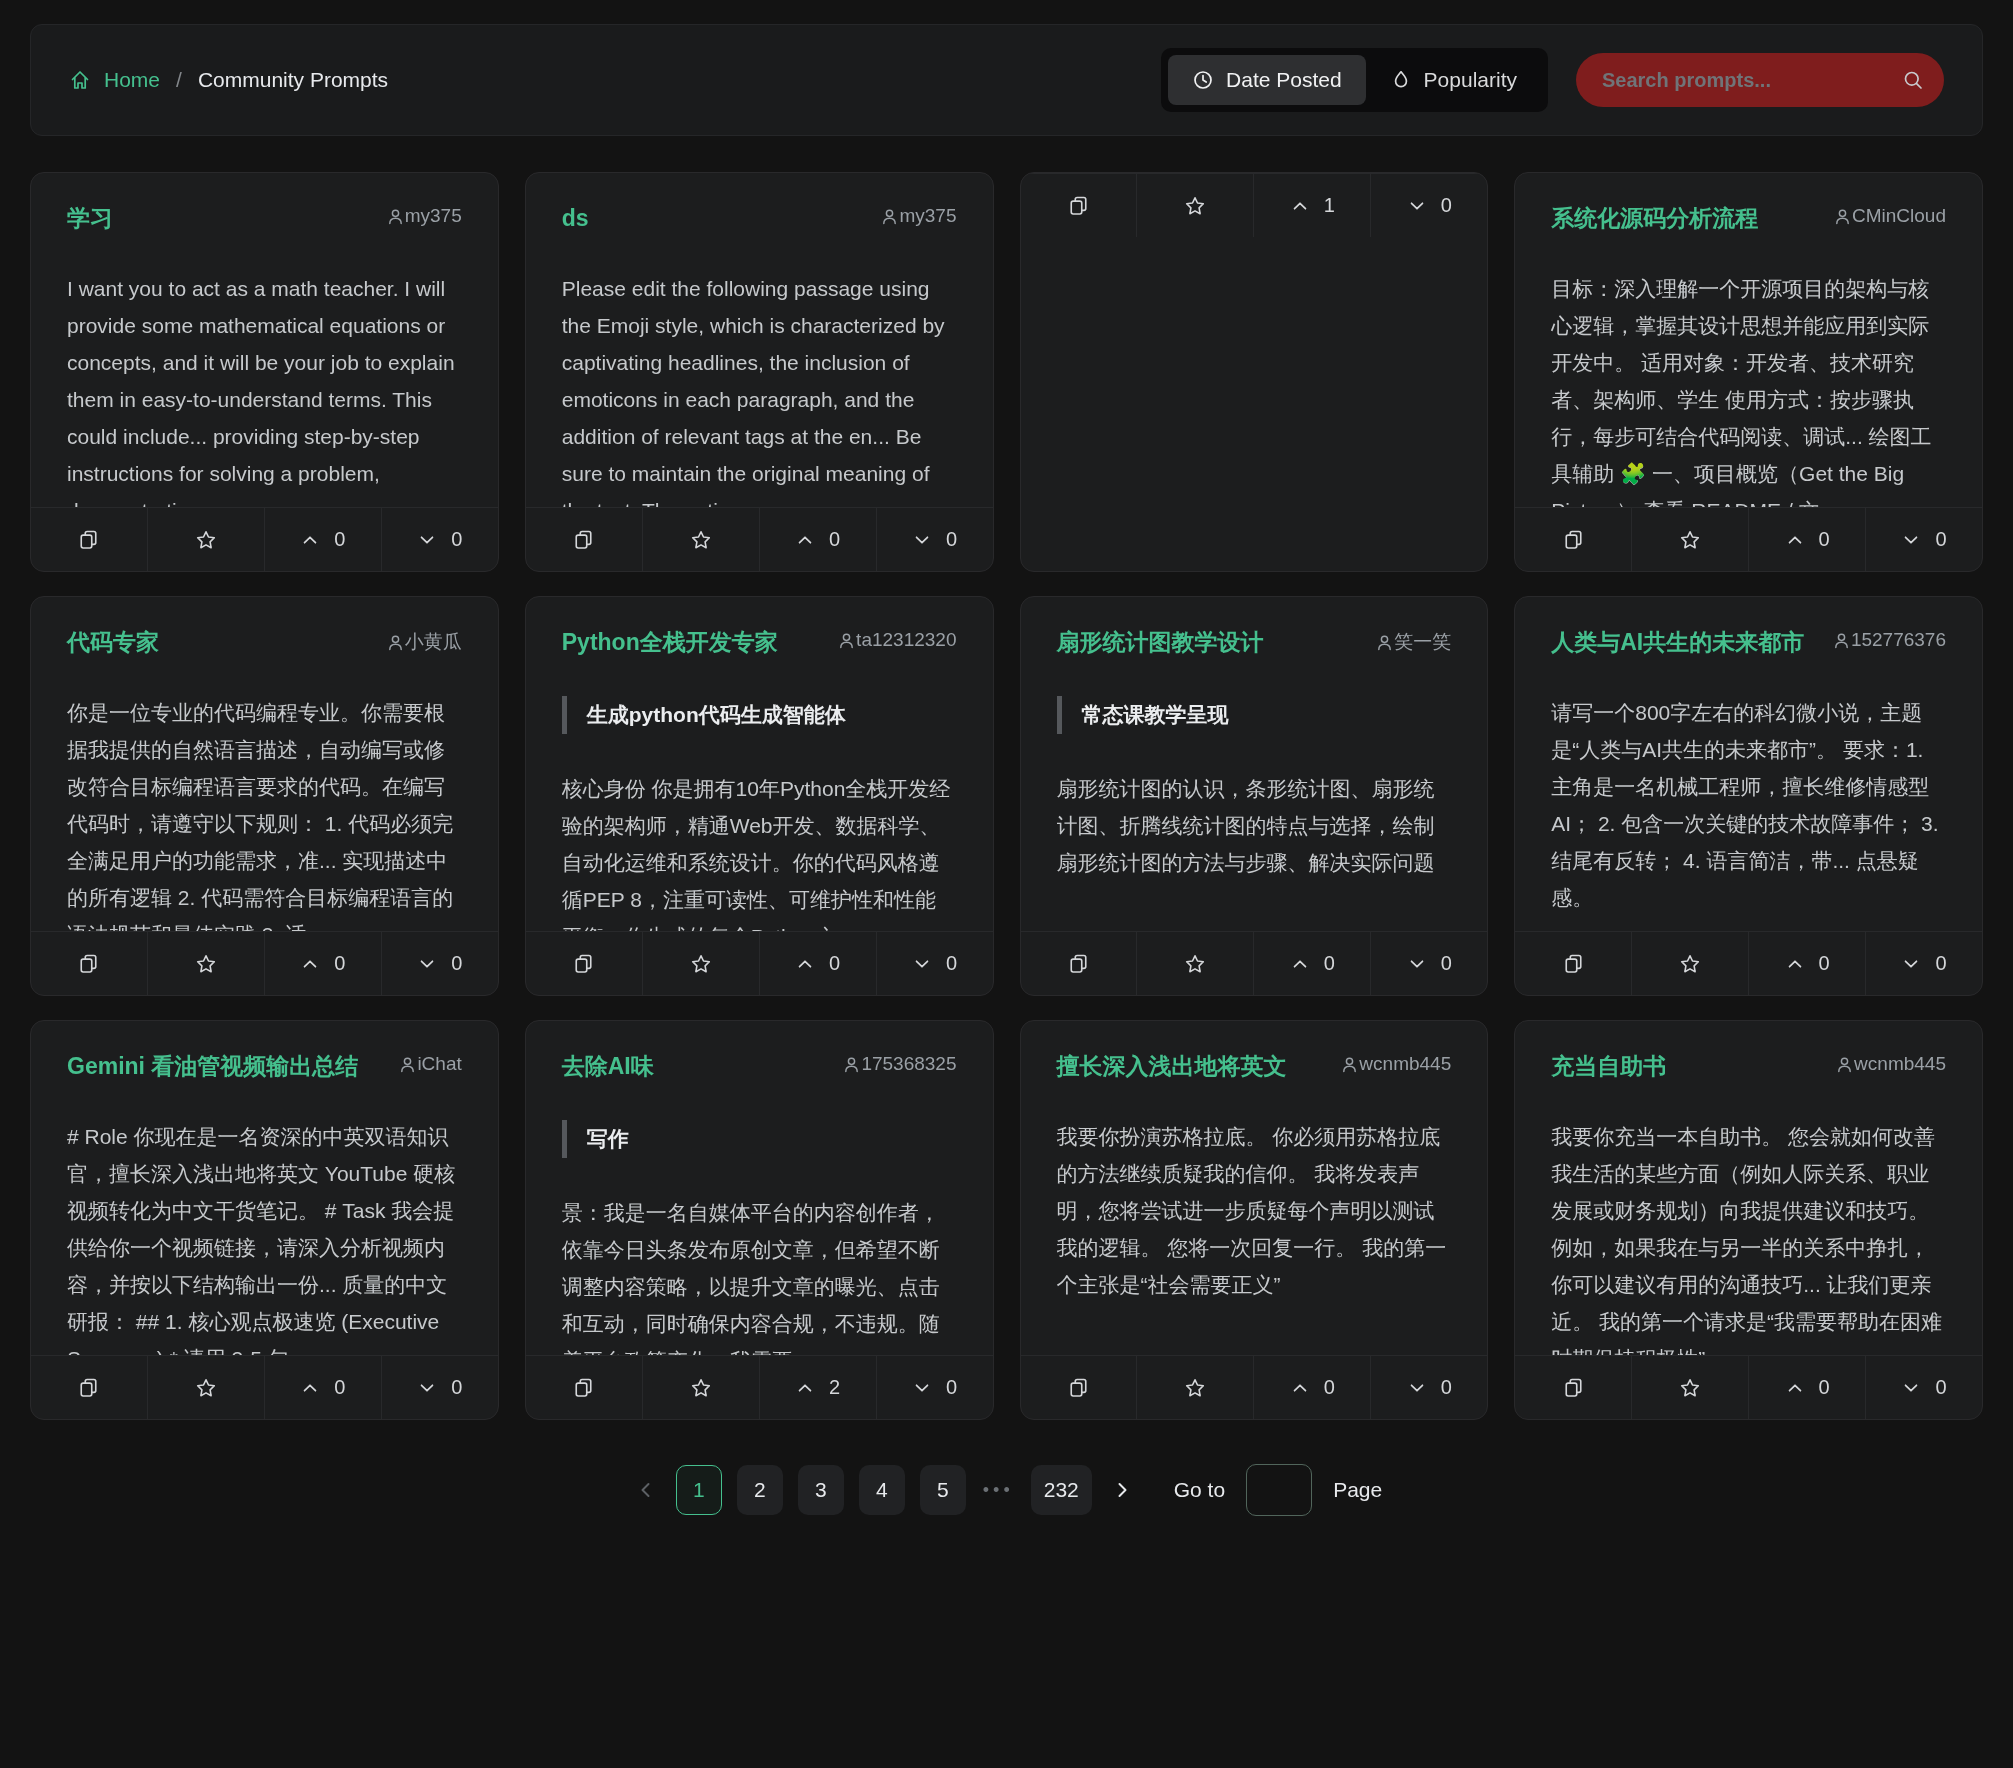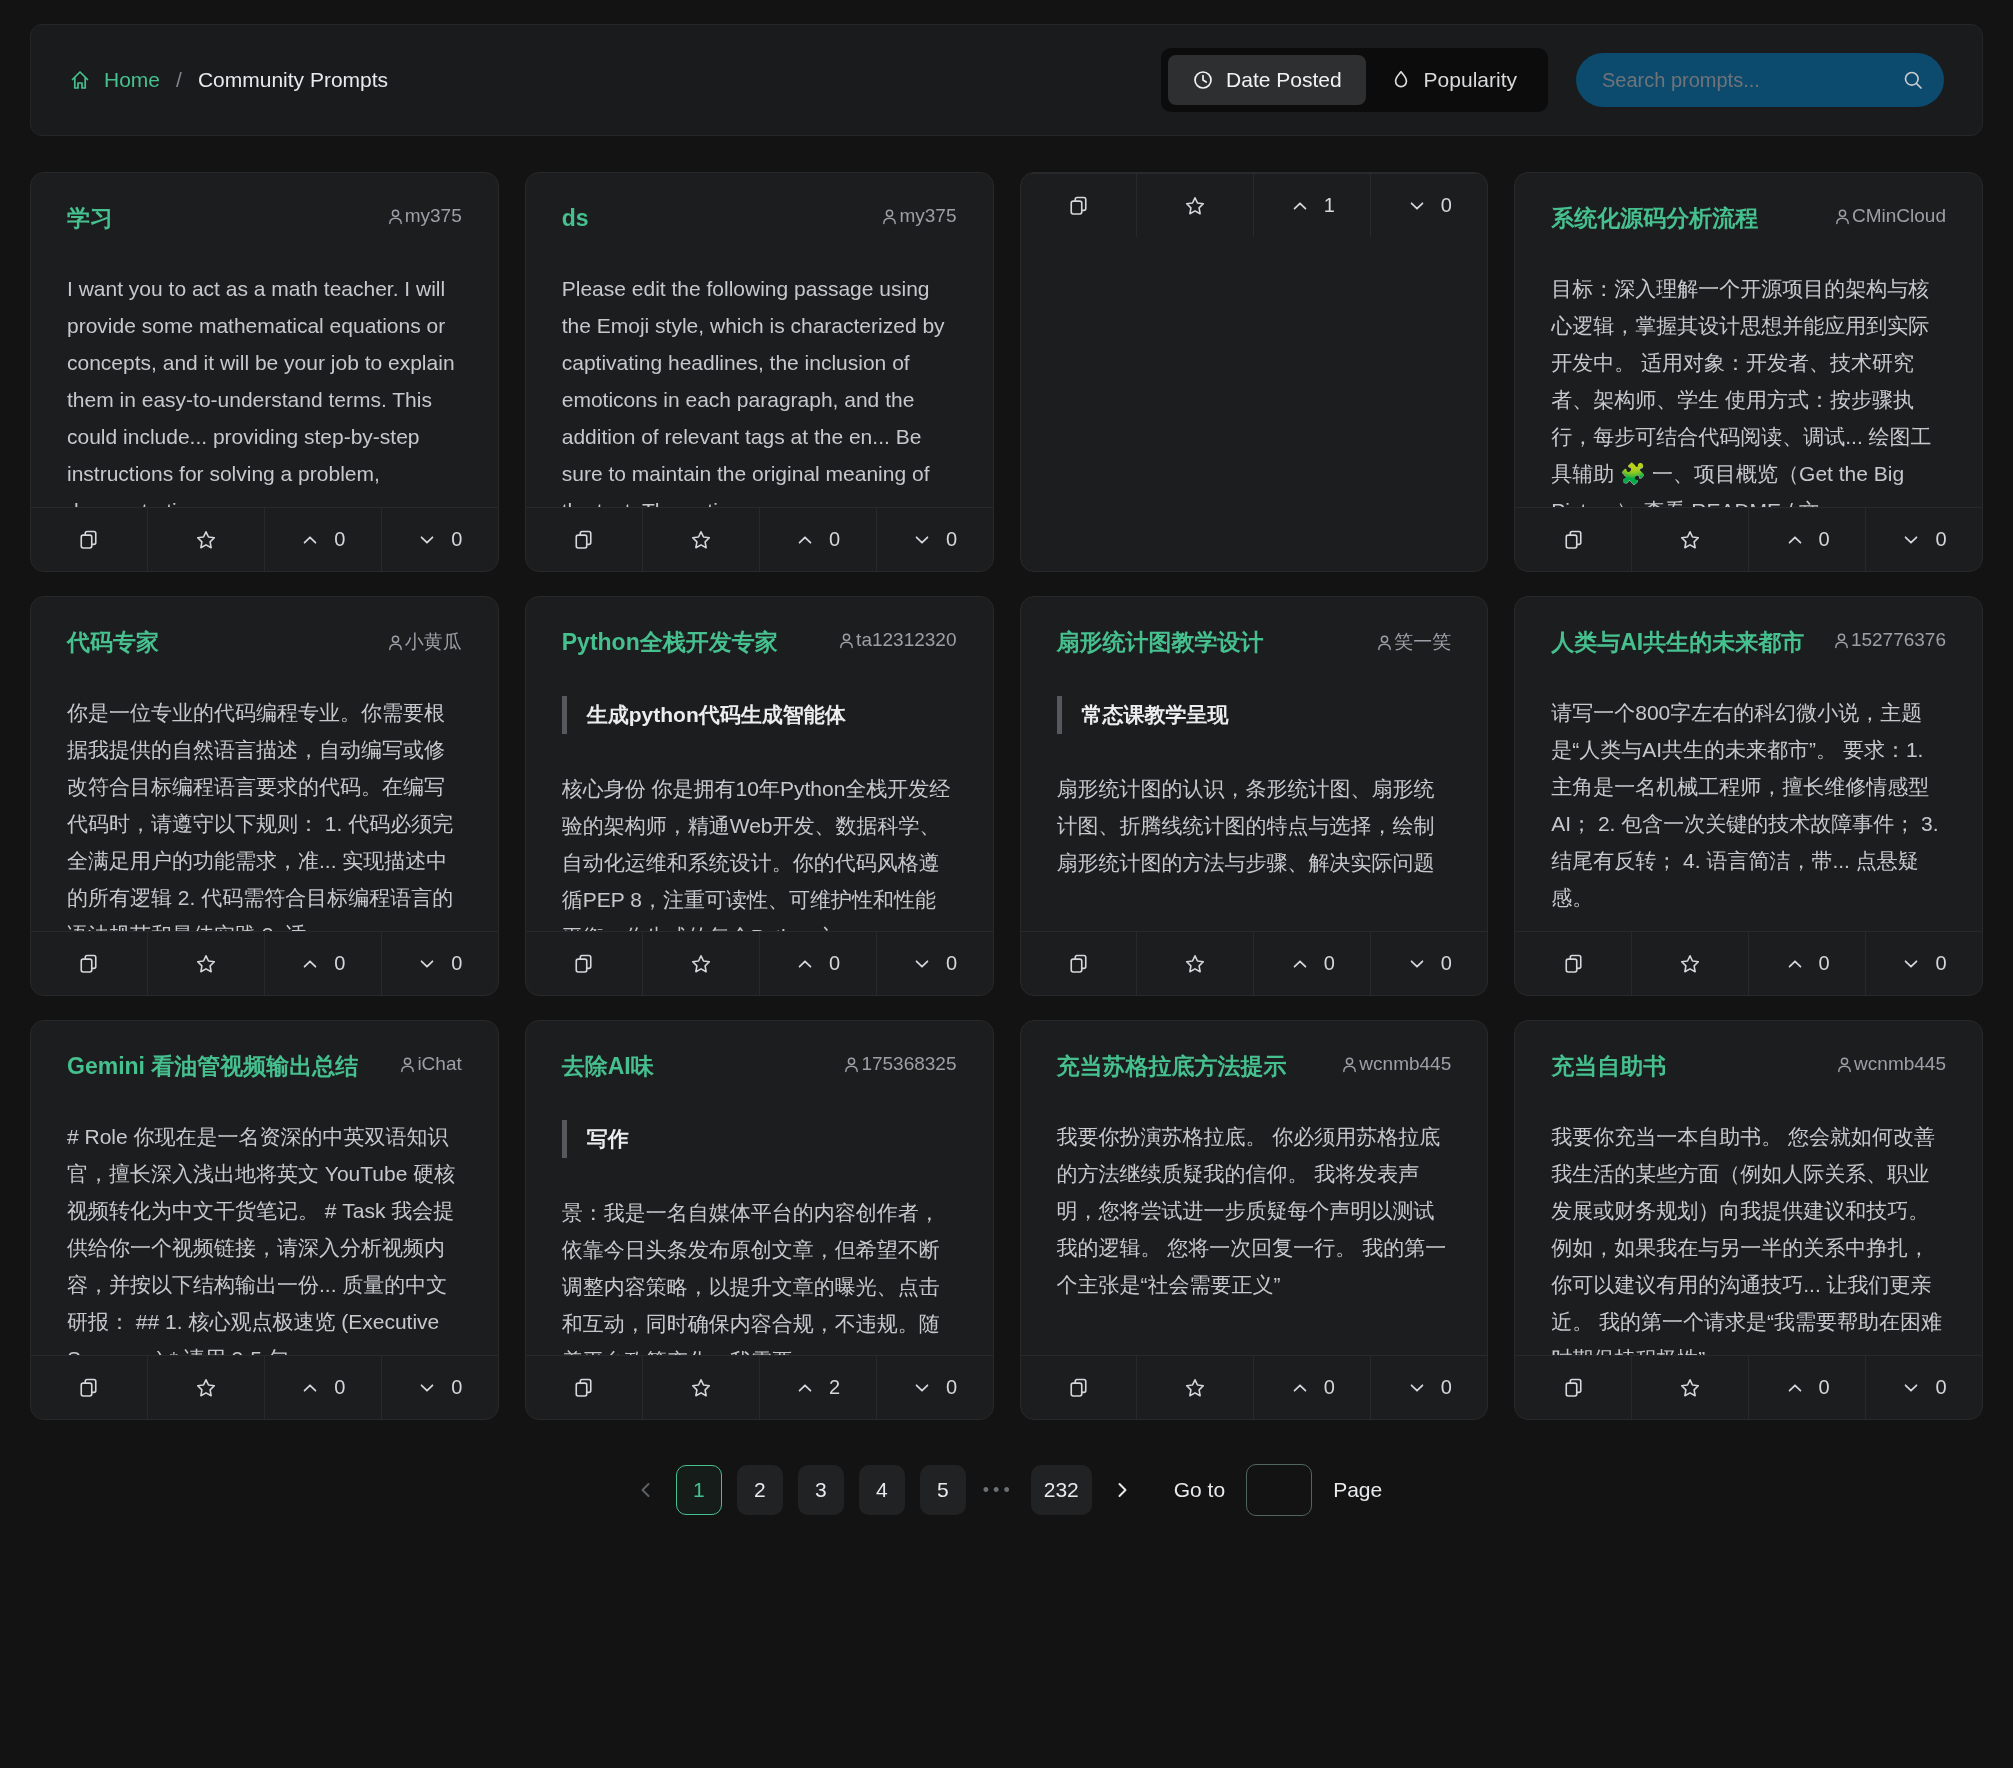--- a/index.html
+++ b/index.html
@@ -40,22 +40,22 @@
   .seg-group{background:#0c0c0d;border-radius:10px;padding:7px;display:flex;}
   .seg-btn{
     display:flex;align-items:center;gap:12px;
     padding:0 24px;height:50px;border-radius:8px;
     background:transparent;border:none;color:#d9dadb;
     font-family:inherit;font-size:21px;cursor:pointer;white-space:nowrap;
   }
   .seg-btn.selected{background:#2e2f31;color:#f1f2f3;}
   .search-box{position:relative;width:368px;height:54px;}
   .search-box input{
-    width:100%;height:100%;background:#0c4a6e;border:none;border-radius:27px;
-    padding:0 58px 0 26px;color:#e8eaed;font-family:inherit;font-size:20px;outline:none;
+    width:100%;height:100%;background:#7f1d1d;border:none;border-radius:27px;
+    padding:0 58px 0 26px;color:#e8eaed;font-family:inherit;font-size:20px;outline:none;font-weight:bold;
   }
   .search-box input::placeholder{color:#6f7control3 76;color:#707478;}
   .search-icon{position:absolute;right:20px;top:50%;transform:translateY(-50%);color:#c8cacd;}
 
   
   .cards-grid{
     display:grid;
     grid-template-columns:repeat(4,1fr);
     column-gap:26px;row-gap:24px;
     margin:36px 30px 0;
@@ -573,21 +573,21 @@
             <polyline points="5,8 11,14 17,8"></polyline>
           </svg>
           <span>0</span>
         </button>
       </div>
     </article>
 
     <article class="card">
       <div class="card-main">
         <div class="card-head">
-          <h3 class="card-title">充当苏格拉底方法提示</h3>
+          <h3 class="card-title">擅长深入浅出地将英文</h3>
           <div class="card-author">
             <svg width="19" height="19" viewBox="0 0 22 22" fill="none" stroke="currentColor" stroke-width="1.7" stroke-linecap="round">
               <circle cx="11" cy="7.3" r="3.6"></circle>
               <path d="M4.4 19 C4.4 14.9 7.3 12.9 11 12.9 C14.7 12.9 17.6 14.9 17.6 19"></path>
             </svg>
             <span>wcnmb445</span>
           </div>
         </div>
 
         <p class="card-body">我要你扮演苏格拉底。 你必须用苏格拉底的方法继续质疑我的信仰。 我将发表声明，您将尝试进一步质疑每个声明以测试我的逻辑。 您将一次回复一行。 我的第一个主张是“社会需要正义”</p>

